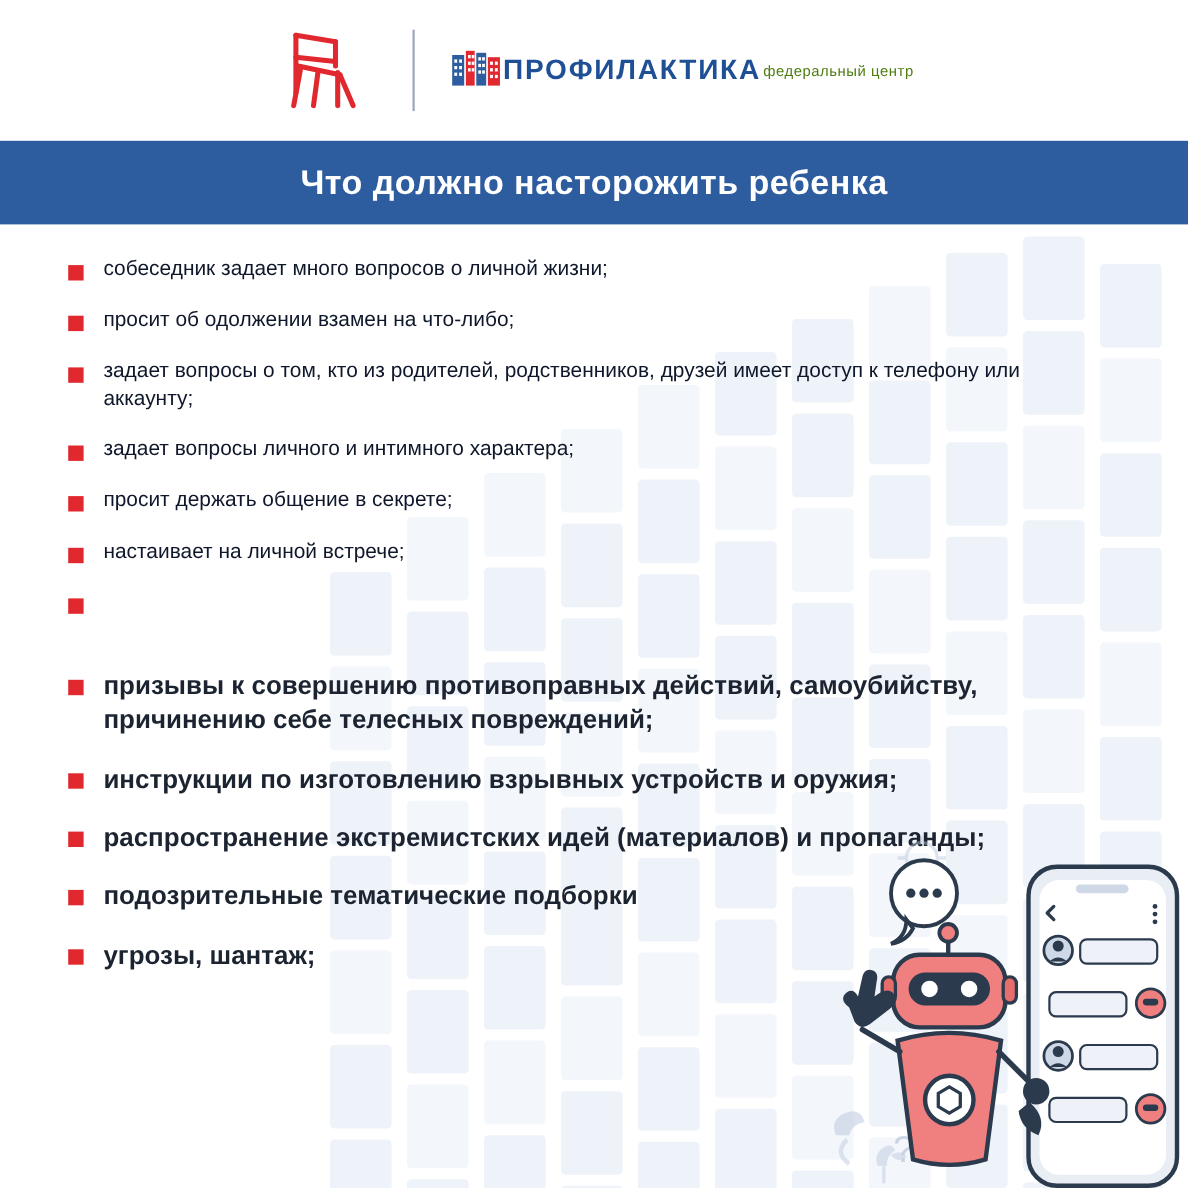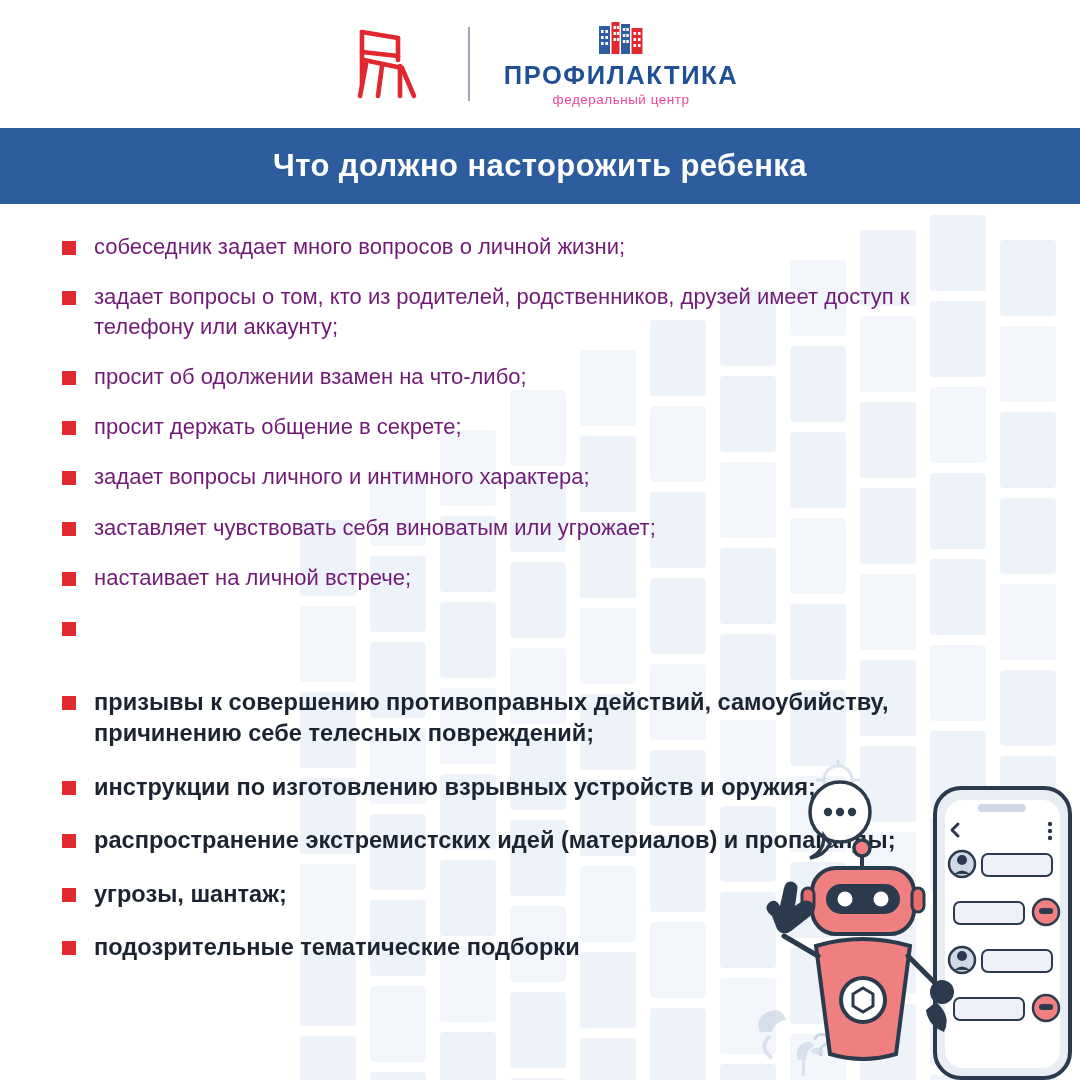--- a/index.html
+++ b/index.html
@@ -45,38 +45,38 @@
   .chair-logo {
     width: 92px; height: 84px;
     position: relative;
   }
   .divider-v {
     width: 2px; height: 74px;
     background: #9aa6bb;
   }
   .brand {
     display: flex;
-    flex-direction: column;
+    flex-direction: row;
     align-items: center;
     gap: 2px;
   }
   .brand-mark {
     width: 44px; height: 32px;
     margin-bottom: 5px;
     position: relative;
   }
   .brand-title {
     font-size: 25.5px;
     font-weight: bold;
     letter-spacing: 1.6px;
     color: #1f4f94;
   }
   .brand-sub {
     font-size: 13.5px;
-    color: #ec4899;
+    color: #4d7c0f;
     letter-spacing: 0.5px;
   }
 
   
   .band {
     position: relative;
     z-index: 3;
     background: #2d5d9f;
     color: #ffffff;
     text-align: center;
@@ -107,23 +107,23 @@
     align-items: flex-start;
     margin-bottom: 21px;
   }
   .bullet {
     flex: 0 0 auto;
     width: 14px; height: 14px;
     background: #e0282e;
     margin: 9px 18px 0 0;
   }
   .item-text {
-    font-size: 22px;
+    font-size: 19px;
     line-height: 1.33;
-    color: #701a75;
+    color: #0f172a;
     font-weight: 500;
   }
 
   .section-two .list {
     padding: 30px 70px 0 62px;
   }
   .section-two .item { margin-bottom: 22px; }
   .section-two .item-text {
     font-size: 23.6px;
     font-weight: bold;
@@ -306,37 +306,33 @@
 
   <div class="band one">Что должно насторожить ребенка</div>
   <div class="section section-one">
     <div class="list" id="list-1">
         <div class="item">
           <span class="bullet"></span>
           <span class="item-text">собеседник задает много вопросов о личной жизни;</span>
         </div>
         <div class="item">
           <span class="bullet"></span>
+          <span class="item-text">просит об одолжении взамен на что-либо;</span>
+        </div>
+        <div class="item">
+          <span class="bullet"></span>
           <span class="item-text">задает вопросы о том, кто из родителей, родственников, друзей имеет доступ к телефону или аккаунту;</span>
         </div>
         <div class="item">
           <span class="bullet"></span>
-          <span class="item-text">просит об одолжении взамен на что-либо;</span>
+          <span class="item-text">задает вопросы личного и интимного характера;</span>
         </div>
         <div class="item">
           <span class="bullet"></span>
           <span class="item-text">просит держать общение в секрете;</span>
-        </div>
-        <div class="item">
-          <span class="bullet"></span>
-          <span class="item-text">задает вопросы личного и интимного характера;</span>
-        </div>
-        <div class="item">
-          <span class="bullet"></span>
-          <span class="item-text">заставляет чувствовать себя виноватым или угрожает;</span>
         </div>
         <div class="item">
           <span class="bullet"></span>
           <span class="item-text">настаивает на личной встрече;</span>
         </div>
         <div class="item">
           <span class="bullet"></span>
         </div>
       </div>
   </div>
@@ -350,25 +346,25 @@
         <div class="item">
           <span class="bullet"></span>
           <span class="item-text">инструкции по изготовлению взрывных устройств и оружия;</span>
         </div>
         <div class="item">
           <span class="bullet"></span>
           <span class="item-text">распространение экстремистских идей (материалов) и пропаганды;</span>
         </div>
         <div class="item">
           <span class="bullet"></span>
+          <span class="item-text">подозрительные тематические подборки</span>
+        </div>
+        <div class="item">
+          <span class="bullet"></span>
           <span class="item-text">угрозы, шантаж;</span>
-        </div>
-        <div class="item">
-          <span class="bullet"></span>
-          <span class="item-text">подозрительные тематические подборки</span>
         </div>
       </div>
   </div>
 
   <div class="illustration">
     <svg viewBox="0 0 330 320" width="330" height="320">
 
       <g opacity="0.45" fill="none" stroke="#b9c6dc" stroke-width="3">
         <circle cx="88" cy="20" r="14"></circle>
         <path d="M88 6 L88 0 M74 20 L66 20 M102 20 L110 20 M88 34 L88 40"></path>

